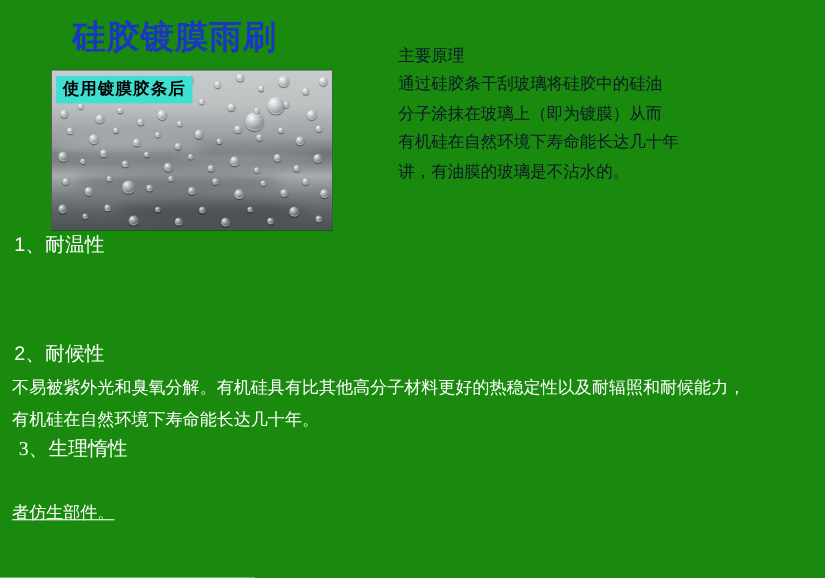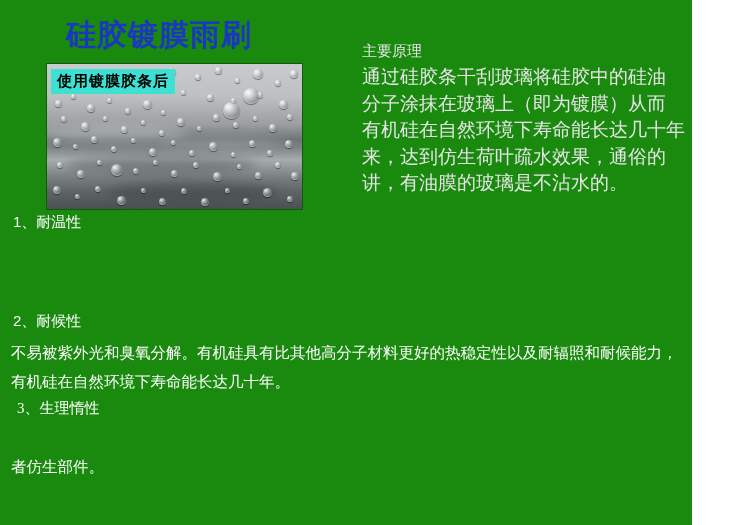--- a/index.html
+++ b/index.html
@@ -8,21 +8,21 @@
   }
   body {
     width: 750px;
     height: 525px;
     overflow: hidden;
     font-family: "Liberation Sans", "DejaVu Sans", sans-serif;
   }
 
   #page {
     position: relative;
-    width: 692px;
+    width: 750px;
     height: 525px;
     background: #198a0e;
     overflow: hidden;
   }
 
   
   #product-title {
     position: absolute;
     left: 66px;
     top: 18px;
@@ -94,40 +94,40 @@
     white-space: nowrap;
     z-index: 5;
   }
 
   
   #principle-block {
     position: absolute;
     left: 362px;
     top: 38px;
     width: 388px;
-    color: #e5e5e5;
+    color: #0f172a;
     font-size: 15px;
     line-height: 26px;
     font-weight: 500;
   }
   #principle-block .principle-heading {
     font-size: 15px;
     line-height: 26px;
   }
   #principle-block .principle-line {
-    font-size: 19px;
+    font-size: 15px;
     line-height: 26.5px;
     white-space: nowrap;
   }
 
   
   .section-heading {
     position: absolute;
     color: #ffffff;
-    font-size: 15px;
+    font-size: 18px;
     line-height: 20px;
     font-weight: 500;
     white-space: nowrap;
   }
   .section-line {
     position: absolute;
     color: #ffffff;
     font-size: 15.5px;
     line-height: 20px;
     font-weight: 500;
@@ -137,21 +137,21 @@
   #sec1-heading { left: 13px; top: 212px; }
   #sec1-line1  { left: 11px; top: 245px; }
   #sec1-line2  { left: 11px; top: 276px; }
 
   #sec2-heading { left: 13px; top: 311px; }
   #sec2-line1  { left: 11px; top: 343px; }
   #sec2-line2  { left: 11px; top: 372px; }
 
   #sec3-heading { left: 17px; top: 398px; font-family: Liberation Serif, serif; }
   #sec3-line1  { left: 11px; top: 428px; }
-  #sec3-line2  { left: 11px; top: 457px; }
+  #sec3-line2  { left: 11px; top: 457px; text-decoration: underline; }
 </style>
 </head>
 <body>
 
 <div id="page">
 
   <div id="product-title">硅胶镀膜雨刷</div>
 
   <div id="hero-photo">
     <div class="photo-bg"></div>
@@ -239,21 +239,20 @@
     <div class="droplet" style="left:196px; top:134px; width:6px; height:6px;"></div>
     <div class="droplet" style="left:216px; top:124px; width:9px; height:9px;"></div>
     <div class="droplet" style="left:240px; top:132px; width:6px; height:6px;"></div>
   </div>
 
   <div id="principle-block">
     <div class="principle-heading">主要原理</div>
     <div class="principle-line">通过硅胶条干刮玻璃将硅胶中的硅油</div>
     <div class="principle-line">分子涂抹在玻璃上（即为镀膜）从而</div>
     <div class="principle-line">有机硅在自然环境下寿命能长达几十年</div>
-    <div class="principle-line">来，达到仿生荷叶疏水效果，通俗的</div>
     <div class="principle-line">讲，有油膜的玻璃是不沾水的。</div>
   </div>
 
   <div class="section-heading" id="sec1-heading">1、耐温性</div>
 
   <div class="section-heading" id="sec2-heading">2、耐候性</div>
   <div class="section-line" id="sec2-line2">有机硅在自然环境下寿命能长达几十年。</div>
   <div class="section-line" id="sec2-line1">不易被紫外光和臭氧分解。有机硅具有比其他高分子材料更好的热稳定性以及耐辐照和耐候能力，</div>
 
   <div class="section-heading" id="sec3-heading">3、生理惰性</div>

